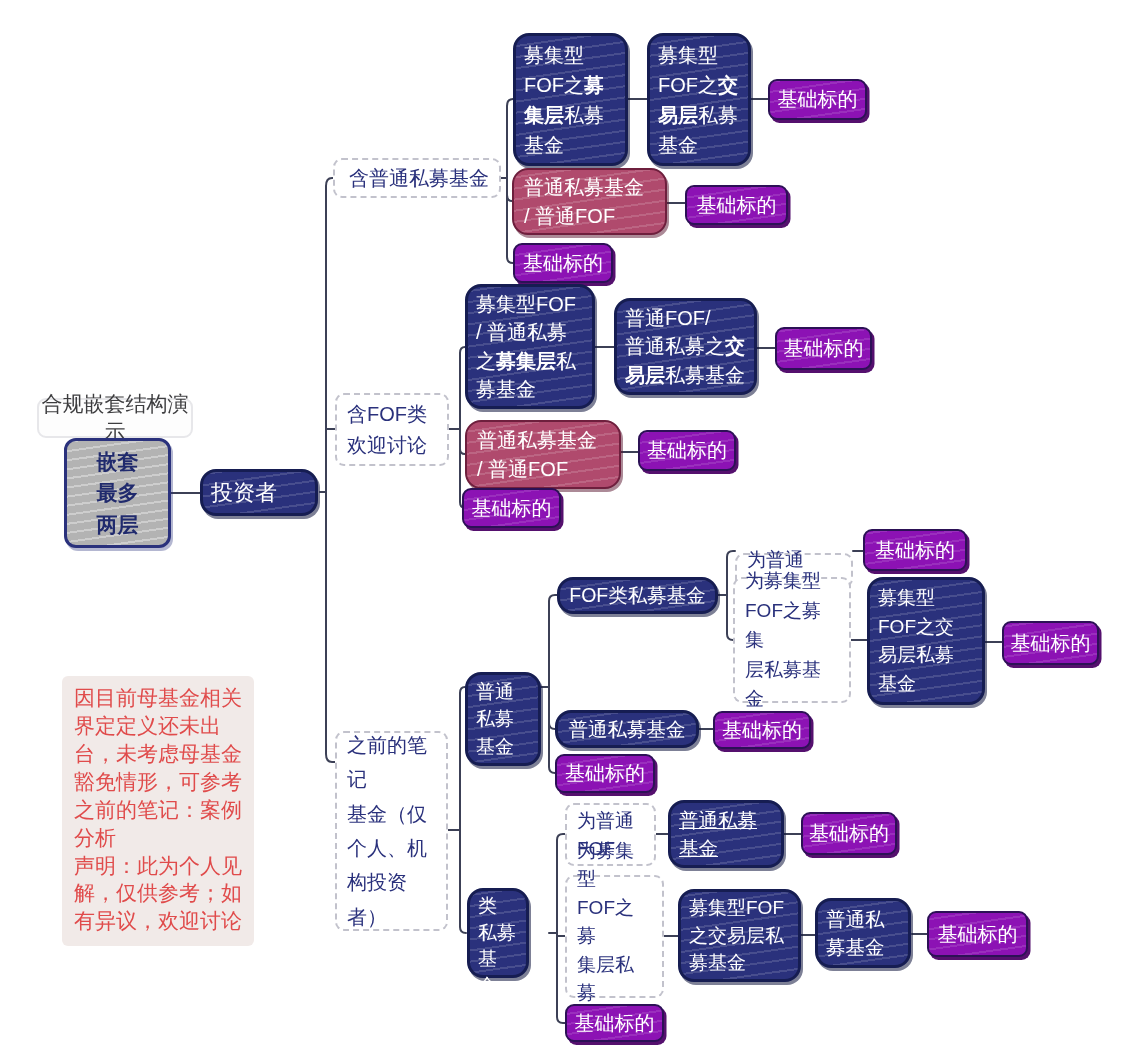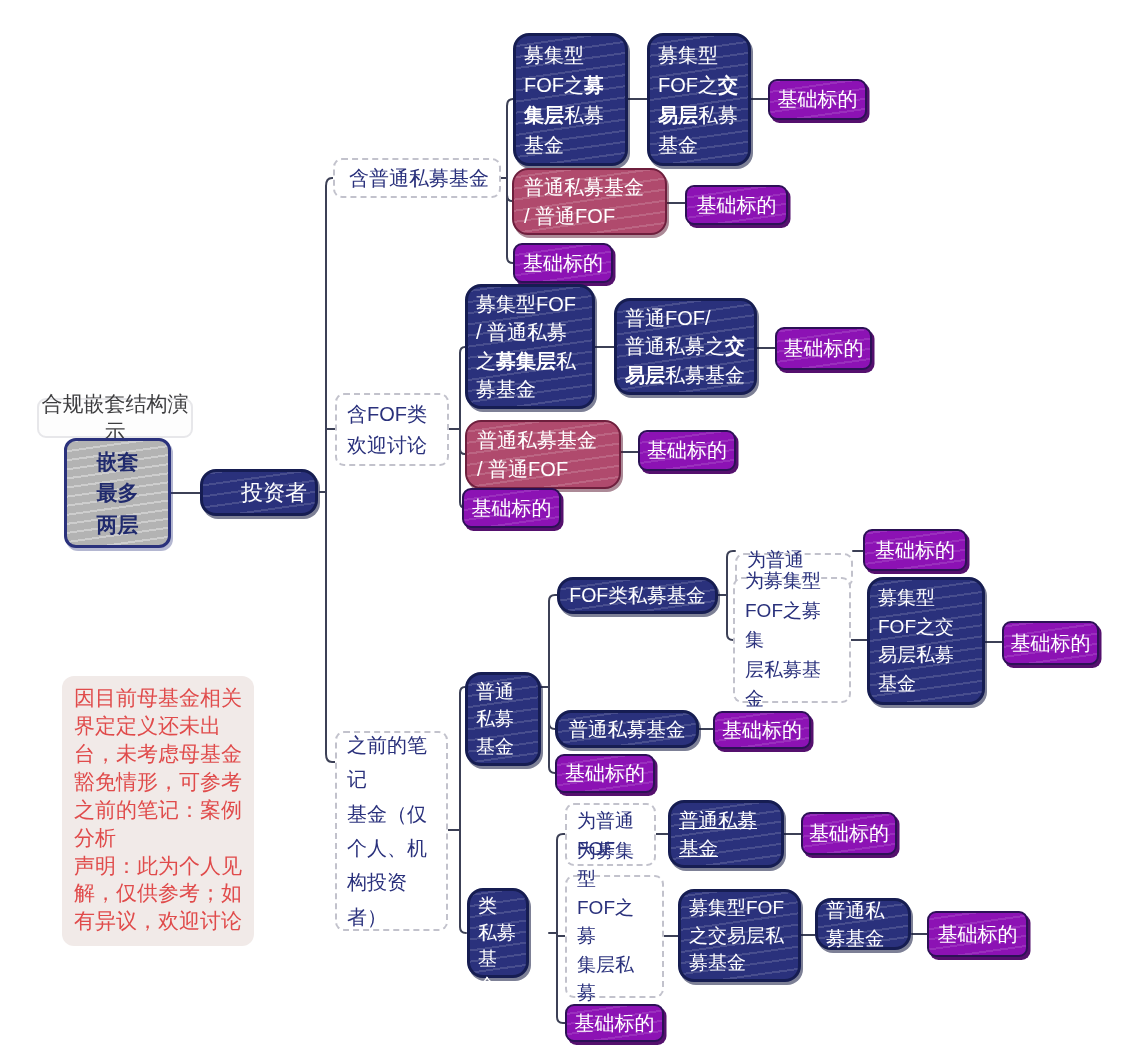--- a/index.html
+++ b/index.html
@@ -25,21 +25,21 @@
         border:2.5px solid #6e1f3d;color:#ffffff;
         box-shadow:2px 3px 0 rgba(90,22,48,.5);padding:4px 10px;}
   .gray{background:
           repeating-linear-gradient(-8deg,rgba(255,255,255,0) 0 7px,rgba(255,255,255,.35) 7px 9px),
           #b3b3b3;
         border:3px solid #2a317c;color:#202a6d;font-weight:bold;justify-content:center;text-align:right;
         border-radius:12px;box-shadow:2px 3px 0 rgba(40,49,124,.35);}
   .dashed{background:#ffffff;border:2px dashed #c2c2cc;color:#2a317c;border-radius:9px;padding:4px 10px;}
   .labelbox{background:#fdfdfd;border:2px solid #e7e7ea;color:#3d3d3f;border-radius:9px;
         justify-content:center;text-align:center;}
-  .noteb{background:#f1eae8;color:#e04b4b;border-radius:12px;padding:8px 12px;align-items:flex-start;}
+  .noteb{background:#f1eae8;color:#e04b4b;border-radius:6px;padding:8px 12px;align-items:flex-start;}
   b{font-weight:bold;}
 </style>
 </head>
 <body>
 
 <div id="canvas">
 
   <svg class="wires" viewBox="0 0 1133 1050" fill="none" stroke="#3c4056" stroke-width="2" stroke-linecap="round">
     <path d="M171,493 H200"></path>
     <path d="M320,492 H326 M326,492 V186 Q326,178 332,178 H334 M326,429 H335 M326,492 V754 Q326,762 332,762 H335"></path>
@@ -56,21 +56,21 @@
     <path d="M549,933 H557 M557,933 V840 Q557,834 563,834 H565 M557,936 H565 M557,933 V1017 Q557,1023 563,1023 H565"></path>
     <path d="M656,834 H668 M784,834 H801 M664,936 H678 M801,935 H815 M912,934 H927"></path>
   </svg>
 
   <div class="node labelbox" style="left:37px;top:363px;width:156px;height:40px;font-size:21px;margin-top:35px;"><span class="txt">合规嵌套结构演示</span></div>
 
   <div class="node gray" style="left:64px;top:438px;width:107px;height:110px;font-size:21px;line-height:1.5;"><span class="txt">嵌套
 最多
 两层</span></div>
 
-  <div class="node navy" style="left:200px;top:469px;width:118px;height:47px;font-size:22px;justify-content:flex-end;text-align:center;"><span class="txt">投资者</span></div>
+  <div class="node navy" style="left:200px;top:469px;width:118px;height:47px;font-size:22px;justify-content:flex-start;text-align:center;"><span class="txt">投资者</span></div>
 
   <div class="node dashed" style="left:333px;top:158px;width:168px;height:40px;font-size:20px;justify-content:flex-end;"><span class="txt">含普通私募基金</span></div>
 
   <div class="node navy" style="left:513px;top:33px;width:115px;height:133px;font-size:20px;line-height:1.5;"><span class="txt"><span>募集型
 FOF之</span><b>募
 集层</b><span>私募
 基金</span></span></div>
 
   <div class="node navy" style="left:647px;top:33px;width:104px;height:133px;font-size:20px;line-height:1.5;"><span class="txt"><span>募集型
 FOF之</span><b>交
@@ -155,21 +155,21 @@
 
   <div class="node dashed" style="left:565px;top:875px;width:99px;height:123px;font-size:19px;line-height:1.5;"><span class="txt">为募集型
 FOF之募
 集层私募
 基金</span></div>
 
   <div class="node navy" style="left:678px;top:889px;width:123px;height:93px;font-size:19px;line-height:1.45;"><span class="txt">募集型FOF
 之交易层私
 募基金</span></div>
 
-  <div class="node navy" style="left:815px;top:898px;width:96px;height:52px;font-size:19.5px;line-height:1.45;"><span class="txt">普通私
+  <div class="node navy" style="left:815px;top:898px;width:96px;height:70px;font-size:19.5px;line-height:1.45;"><span class="txt">普通私
 募基金</span></div>
 
   <div class="node purple" style="left:927px;top:911px;width:101px;height:46px;font-size:20px;"><span class="txt">基础标的</span></div>
 
   <div class="node purple" style="left:565px;top:1004px;width:99px;height:38px;font-size:20px;"><span class="txt">基础标的</span></div>
 
   <div class="node noteb" style="left:62px;top:676px;width:192px;height:270px;font-size:21px;line-height:1.33;"><span class="txt">因目前母基金相关
 界定定义还未出
 台，未考虑母基金
 豁免情形，可参考

